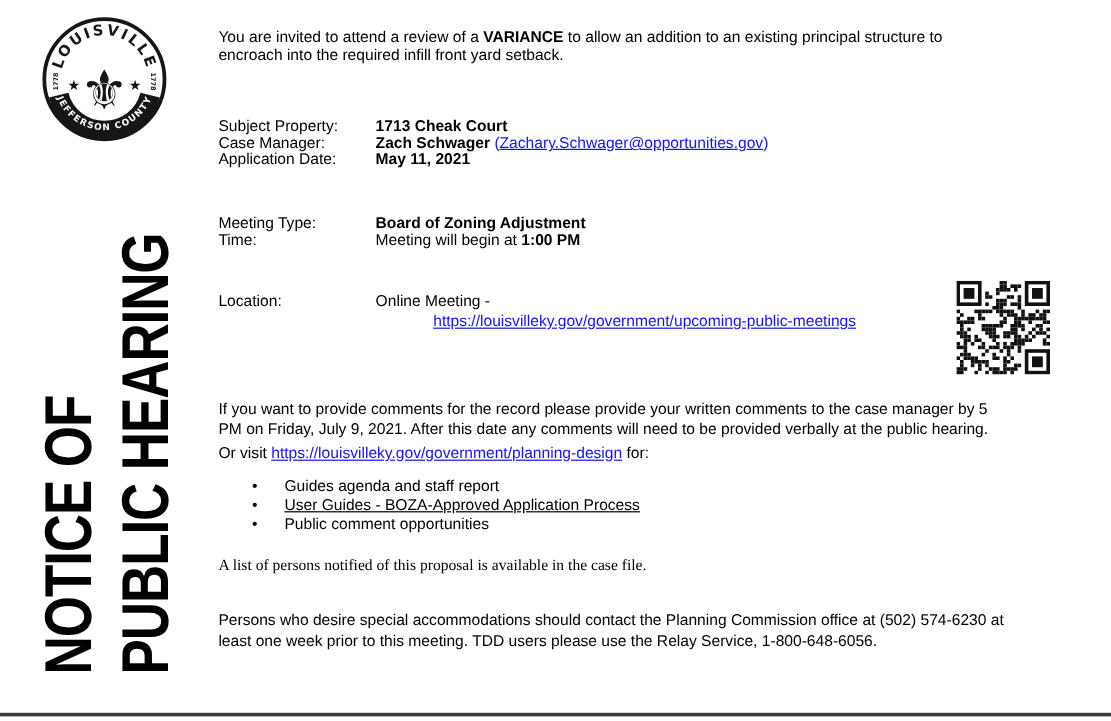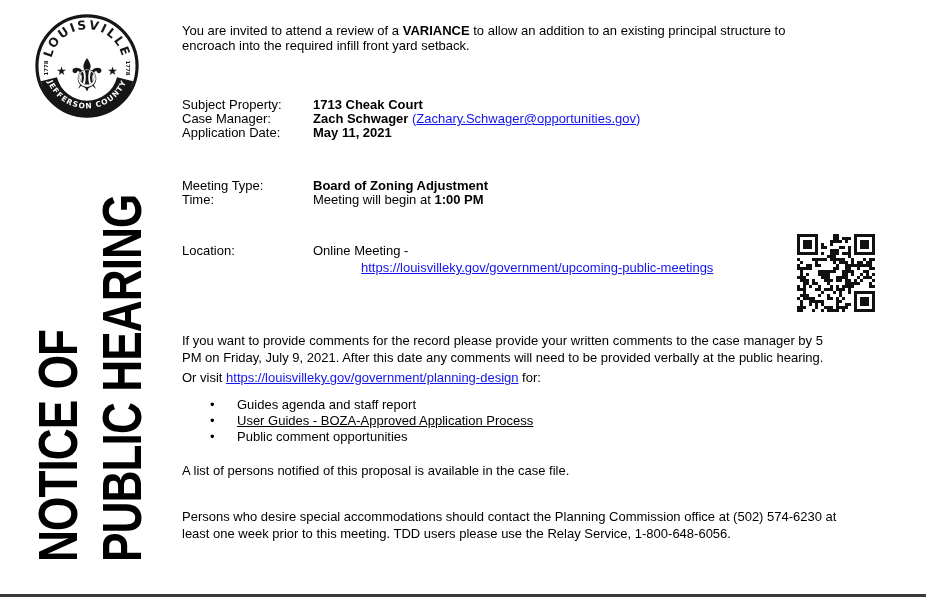--- a/index.html
+++ b/index.html
@@ -49,21 +49,21 @@
   .info-label { width: 131px; flex: 0 0 131px; }
   .info-value { font-weight: bold; }
   .loc { top: 242px; line-height: 17px; }
   .loc .blocklink { display: inline-block; padding-left: 48px; }
   .comments { top: 320px; line-height: 17px; margin-top: 12px; }
   .visit { top: 370px; line-height: 16px; }
   .bullets { top: 397px; list-style: none; }
   .bullets li { display: flex; line-height: 15.8px; margin-left: 28px; }
   .bullet-glyph { width: 27px; flex: 0 0 27px; }
   .u { text-decoration: underline; color: #000; cursor: pointer; }
-  .casefile { top: 463px; line-height: 16px; }
+  .casefile { top: 463px; line-height: 16px; font-family: Liberation Serif, serif; }
   .accommodations { top: 508px; line-height: 17px; }
 
   .qr { left: 797px; top: 234px; width: 78px; height: 78px; }
 
   .footer-bar {
     left: 0; top: 594px; width: 926px; height: 3px;
     background: var(--bar, #3a3a3a);
   }
 </style>
 </head>

